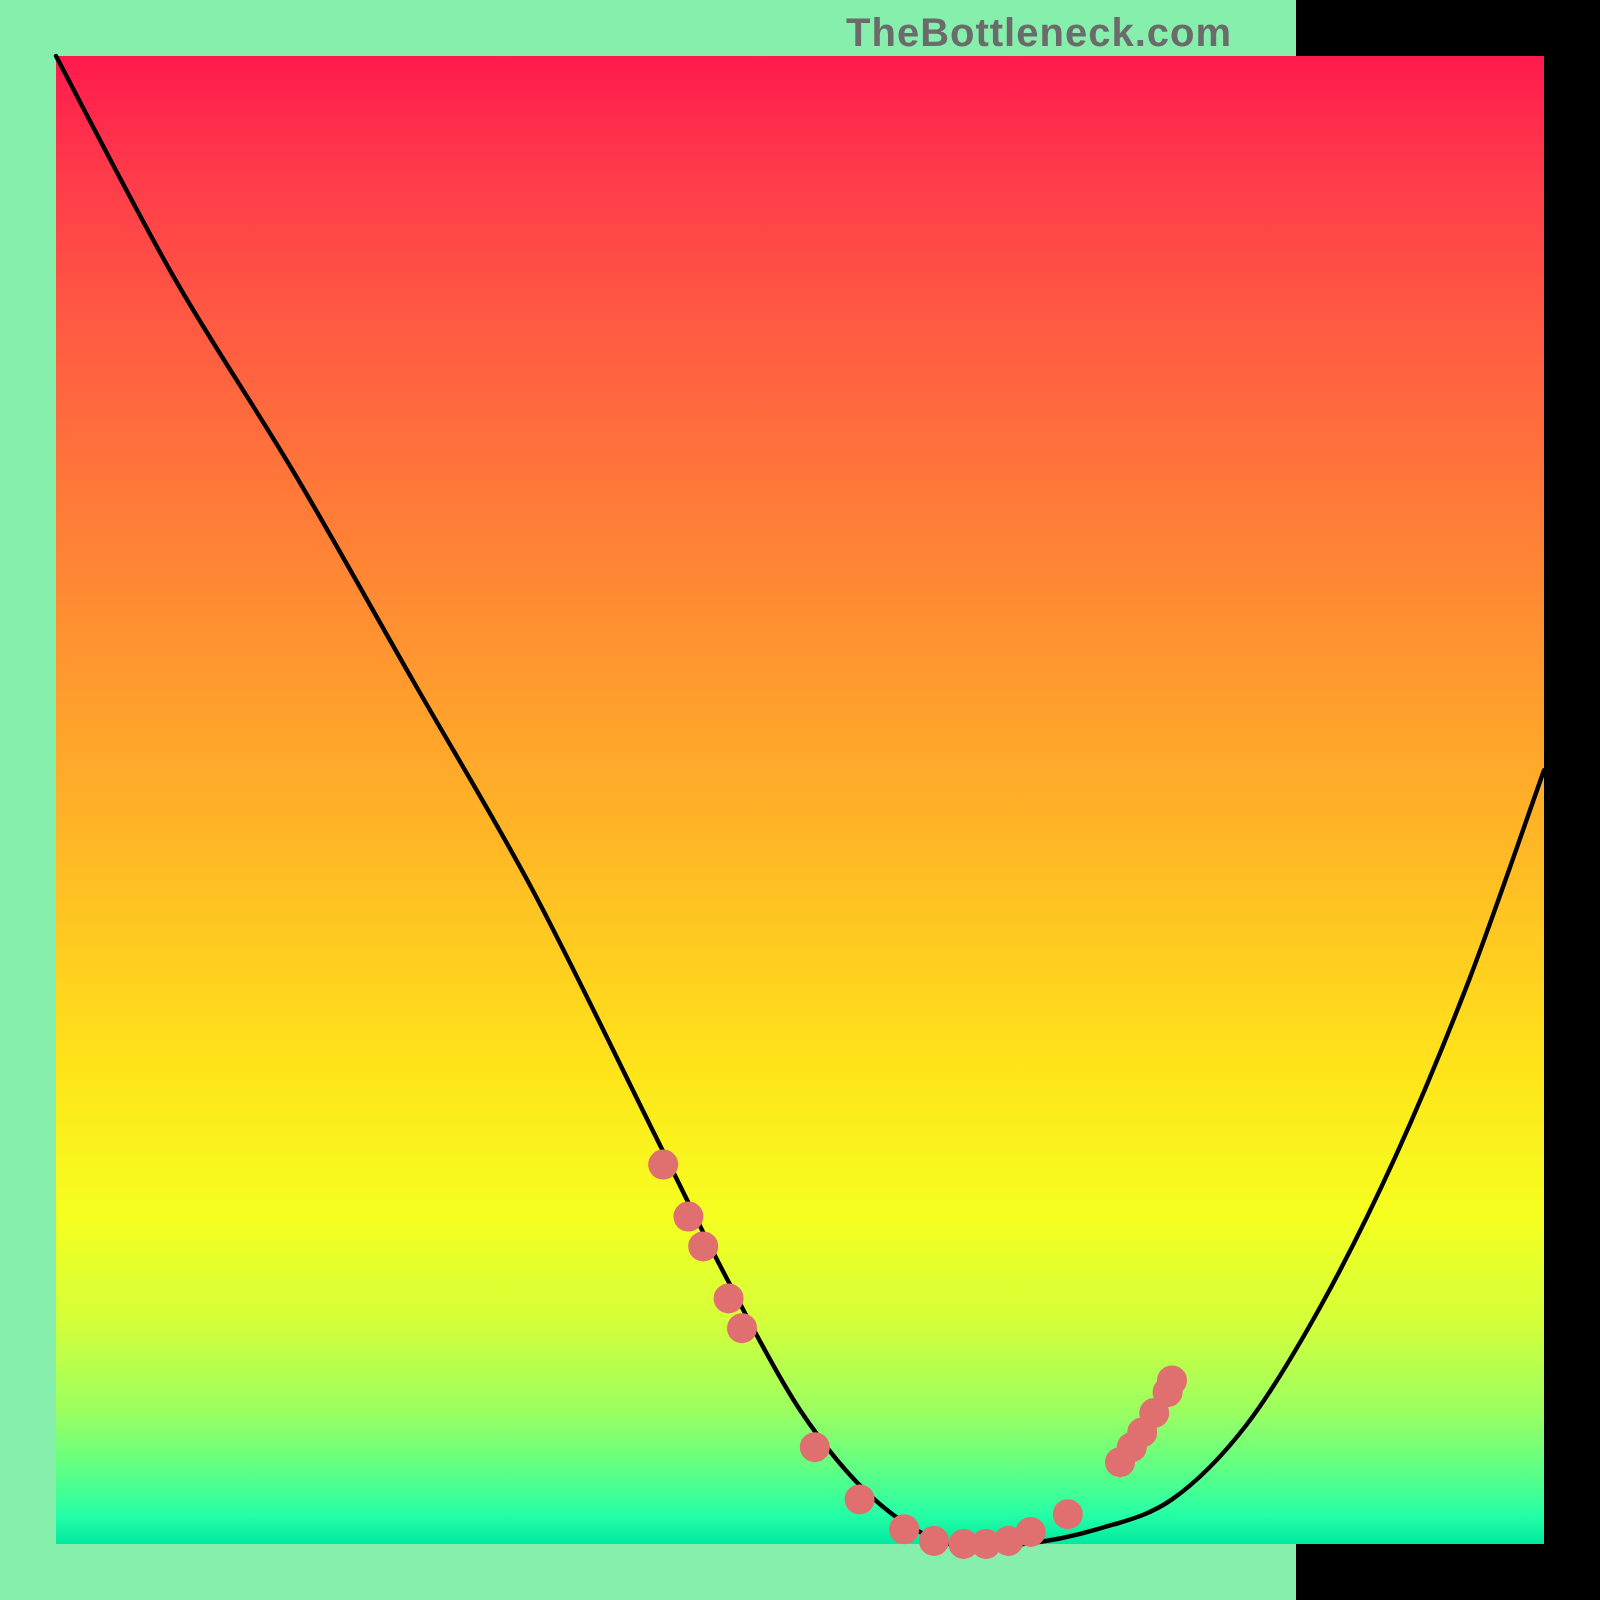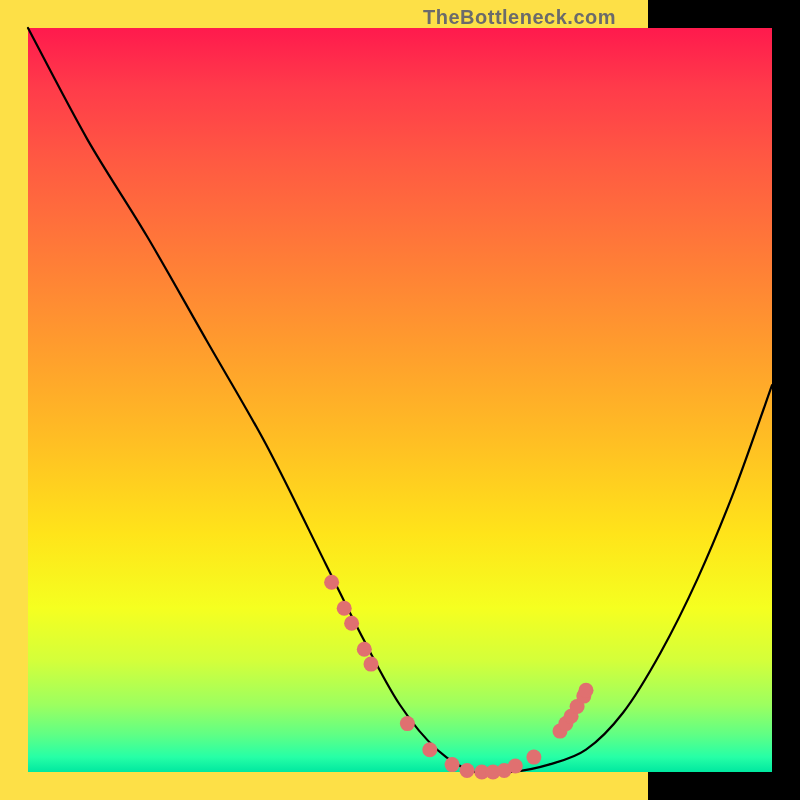--- a/index.html
+++ b/index.html
@@ -10,21 +10,21 @@
     height: 800px;
     overflow: hidden;
     position: relative;
   }
   .frame {
     position: absolute;
     top: 0;
     left: 0;
     width: 648px;
     height: 800px;
-    background: #fde047;
+    background: #86efac;
   }
   .plot-area {
     position: absolute;
     top: 28px;
     left: 28px;
     width: 744px;
     height: 744px;
     background: linear-gradient(to bottom,
       #ff1a4d 0%,
       #ff3b4a 8%,

